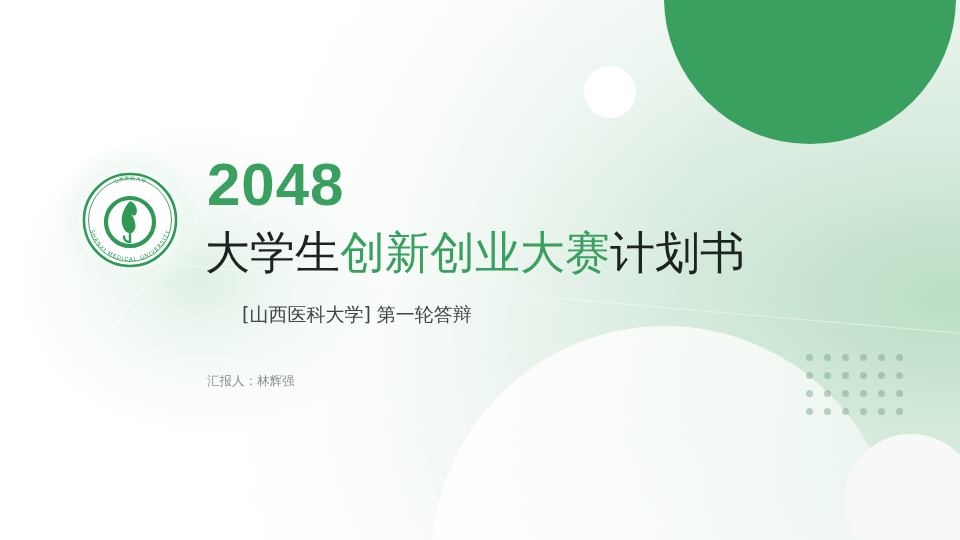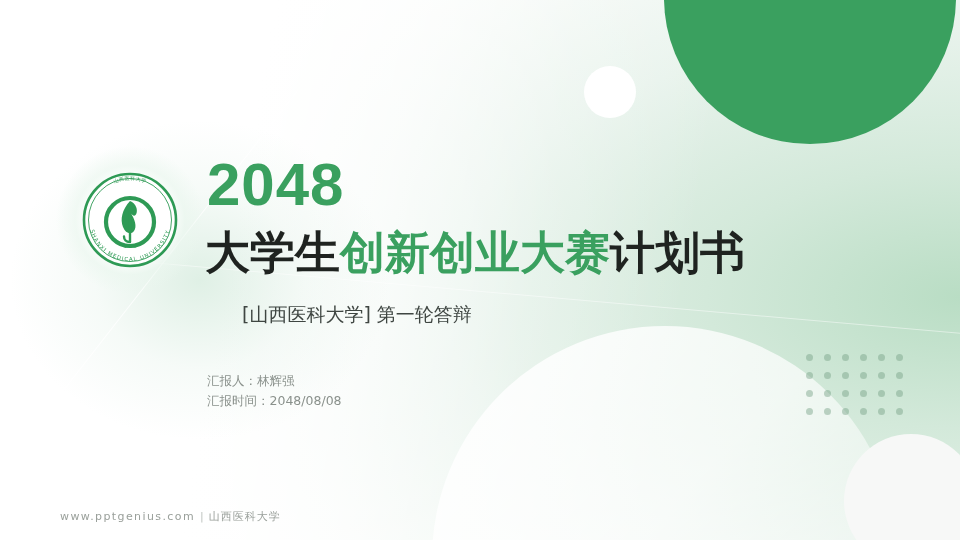--- a/index.html
+++ b/index.html
@@ -159,21 +159,21 @@
     letter-spacing: 1px;
     color: #3aa05f;
     font-family: "Liberation Sans", "DejaVu Sans", sans-serif;
   }
   .headline {
     position: absolute;
     left: 205px;
     top: 228px;
     font-size: 45px;
     line-height: 50px;
-    font-weight: 700;
+    font-weight: 400;
     letter-spacing: 0px;
     white-space: nowrap;
     color: #1f2320;
     font-family: "DejaVu Sans", "Liberation Sans", sans-serif;
   }
   .headline .hl-green { color: #3aa05f; }
 
   .subtitle {
     position: absolute;
     left: 206px;
@@ -187,20 +187,21 @@
   }
 
   .meta {
     position: absolute;
     left: 207px;
     top: 371px;
     font-size: 12.5px;
     line-height: 20px;
     color: #8a918c;
     font-family: "DejaVu Sans", "Liberation Sans", sans-serif;
+    text-align: center;
   }
   .meta div { white-space: nowrap; }
 
   
   .footer {
     position: absolute;
     left: 60px;
     top: 510px;
     font-size: 11px;
     line-height: 14px;
@@ -286,20 +287,16 @@
   <div class="year">2048</div>
 
   <div class="headline">
     <span>大学生</span><span class="hl-green">创新创业大赛</span><span>计划书</span>
   </div>
 
   <div class="subtitle">[山西医科大学] 第一轮答辩</div>
 
   <div class="meta">
     <div>汇报人：林辉强</div>
-    <div>汇报时间：2048/08/08</div>
   </div>
 
-  <div class="footer">
-    <span class="site">www.pptgenius.com</span><span class="sep">|</span><span class="org">山西医科大学</span>
-  </div>
 
 </div>
 
 </body></html>

